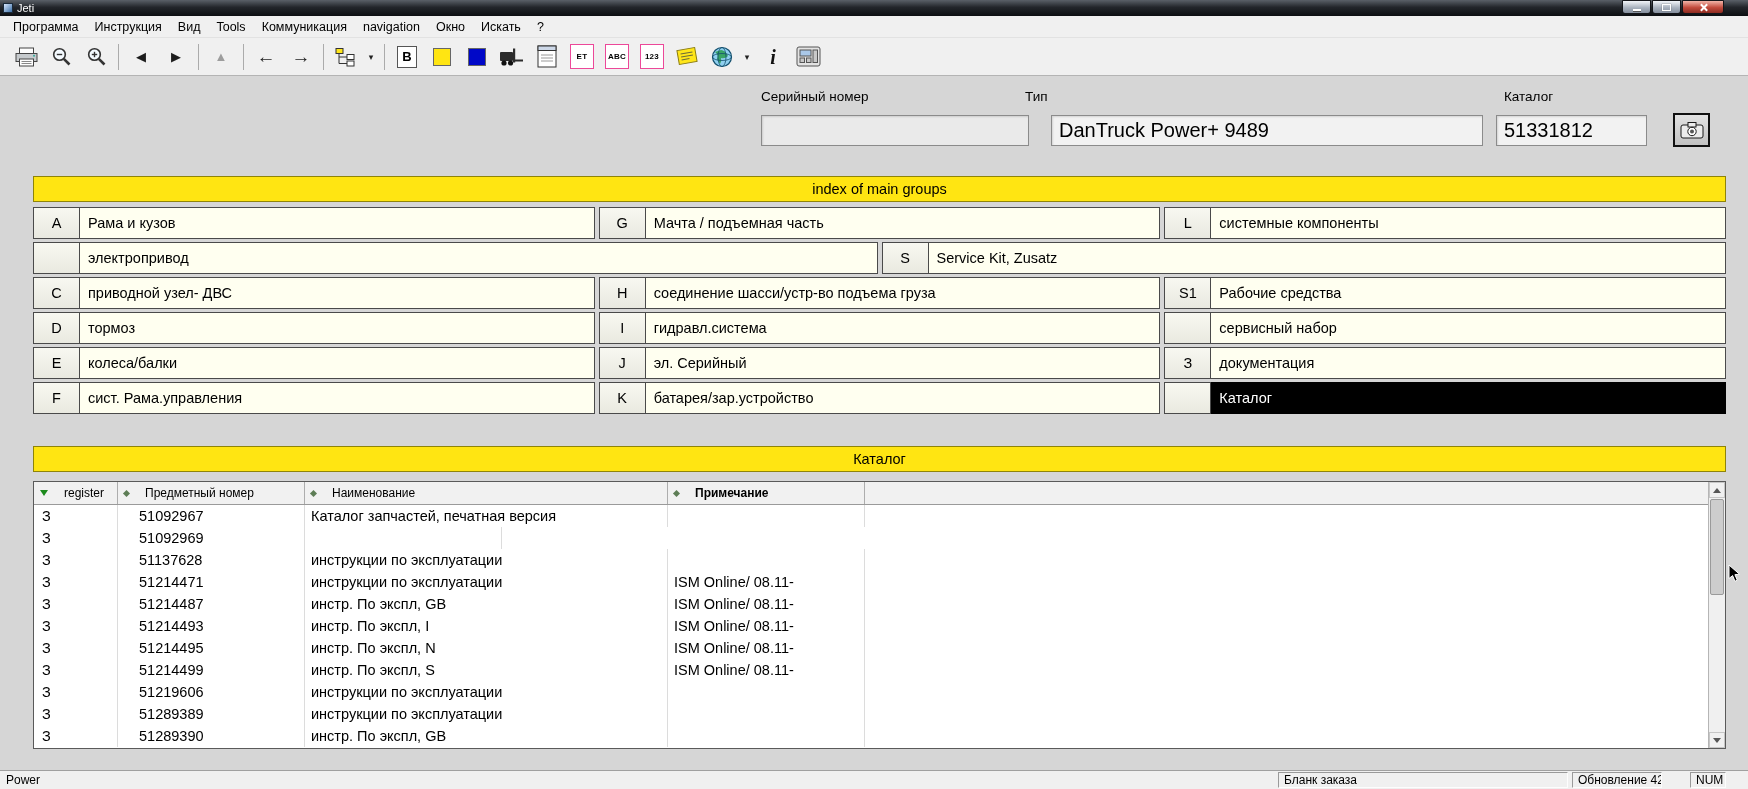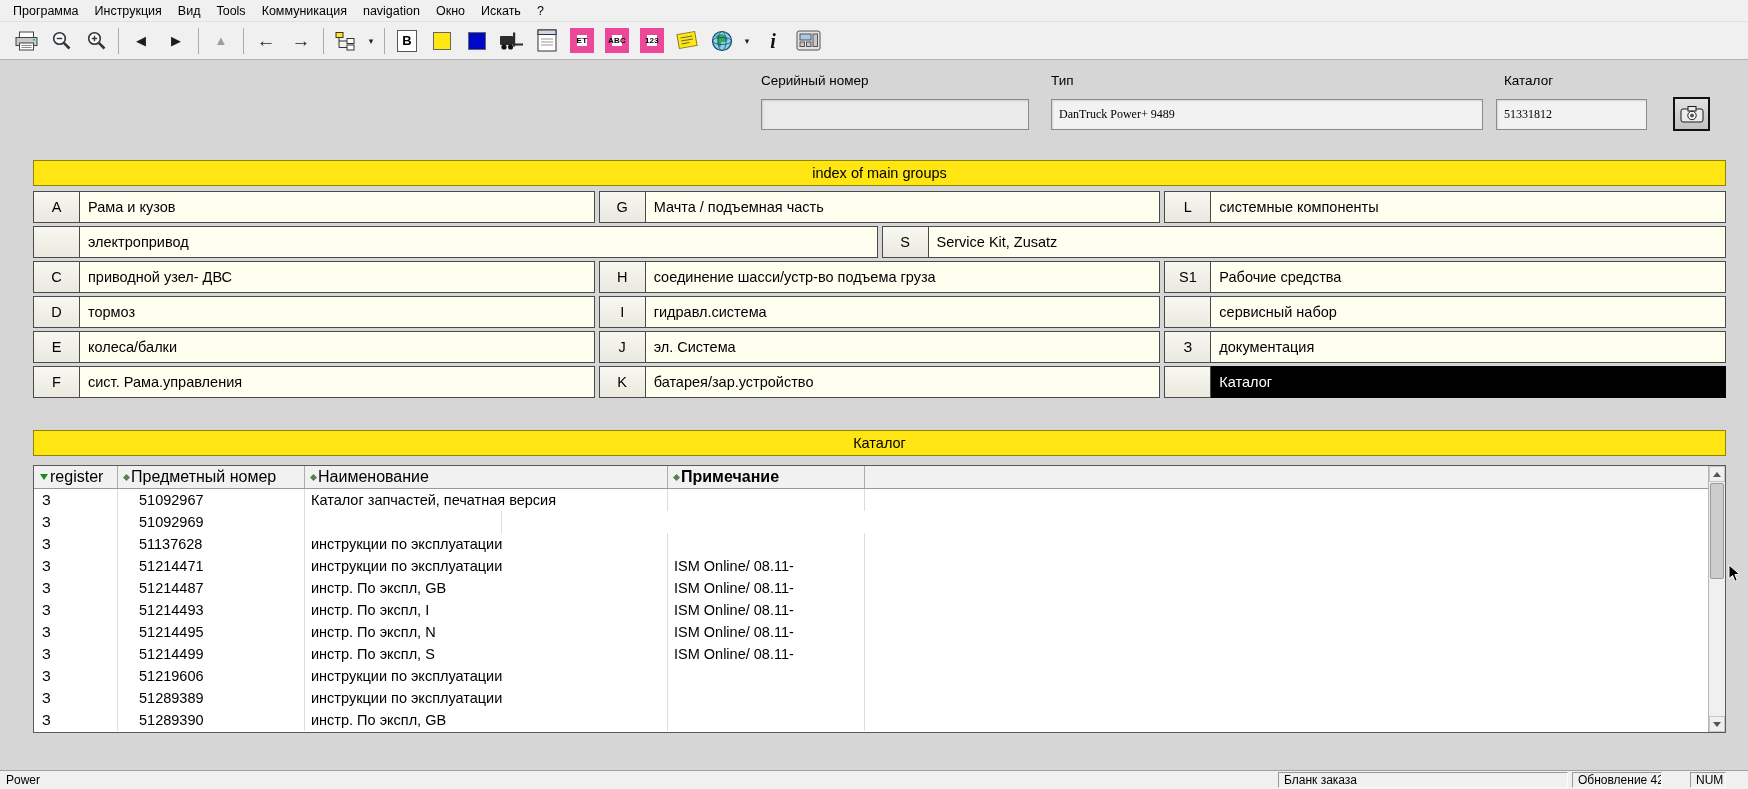--- a/index.html
+++ b/index.html
@@ -31,30 +31,30 @@
   .tb-btn.disabled .tri{color:#9d9d9d;}
   .tb-sep{width:1px;height:26px;background:#ababab;margin:0 6px 0 3px;flex:none;}
   .tb-caret{font-size:9px;color:#222;width:12px;margin-right:4px;flex:none;text-align:center;}
   .icon-wrap{display:flex;align-items:center;justify-content:center;}
   .tri{font-size:13px;color:#1c1c1c;line-height:1;}
   .arr{font-size:19px;font-weight:bold;color:#1c1c1c;line-height:1;}
   .bchip{width:20px;height:22px;border:1px solid #555;background:#fff;display:flex;align-items:center;justify-content:center;font-weight:bold;font-size:13px;}
   .sq{width:18px;height:18px;border:1px solid #666;display:block;}
   .sq-y{background:var(--accent-yellow,#ffe512);}
   .sq-b{background:#0008c8;}
-  .doc-chip{width:24px;height:25px;border:7px solid #ec4899;background:#fff;display:flex;align-items:center;justify-content:center;font-size:8px;font-weight:bold;letter-spacing:.3px;}
+  .doc-chip{width:24px;height:25px;border:1px solid #ec4899;background:#fff;display:flex;align-items:center;justify-content:center;font-size:8px;font-weight:bold;letter-spacing:.3px;}
   .info-i{font-family:"Liberation Serif",serif;font-size:20px;font-weight:bold;font-style:italic;color:#101010;line-height:1;}
 
   
   .form-area{height:100px;position:relative;}
   .field-label{position:absolute;top:13px;font-size:13.5px;}
   .lbl-serial{left:761px;}
-  .lbl-type{left:1051px;}
+  .lbl-type{left:1025px;}
   .lbl-catalog{left:1504px;}
-  .field-input{position:absolute;top:39px;height:31px;border:1px solid #8b8b8b;background:#f2f2f2;font-family:Liberation Serif, serif;font-size:12px;padding:0 7px;box-shadow:inset 1px 1px 2px rgba(0,0,0,.13);}
+  .field-input{position:absolute;top:39px;height:31px;border:1px solid #8b8b8b;background:#f2f2f2;font-family:Liberation Sans, sans-serif;font-size:20px;padding:0 7px;box-shadow:inset 1px 1px 2px rgba(0,0,0,.13);}
   .input-serial{left:761px;width:268px;background:#eaeaea;}
   .input-type{left:1051px;width:432px;}
   .input-catalog{left:1496px;width:151px;}
   .camera-btn{position:absolute;left:1673px;top:37px;width:37px;height:34px;background:linear-gradient(#e2e2e2,#c2c2c2);border:2px solid #111;display:flex;align-items:center;justify-content:center;}
 
   
   .ybar{margin-left:33px;width:1693px;height:26px;background:var(--accent-yellow,#ffe512);border:1px solid #8f8408;text-align:center;font-size:14.5px;line-height:24px;}
   .ybar-catalog{margin-top:32px;}
 
   
@@ -62,21 +62,21 @@
   .grow{display:flex;height:32px;margin-bottom:3px;}
   .gpair{flex:1;display:flex;margin-right:4px;min-width:0;}
   .gpair:last-child{margin-right:0;}
   .gcode{width:47px;flex:none;background:linear-gradient(#f8f8f1,#e9e9e0);border:1px solid #4a4a4a;display:flex;align-items:center;justify-content:center;font-size:14.5px;}
   .gname{flex:1;background:var(--ivory-cell,#fffff0);border:1px solid #4a4a4a;border-left:none;display:flex;align-items:center;padding-left:8px;font-size:14.5px;white-space:nowrap;overflow:hidden;}
   .gname.selected{background:var(--selection-bg,#000);color:var(--selection-text,#fff);border-color:#000;}
 
   
   .table-wrap{position:relative;margin:9px 0 0 33px;width:1693px;height:268px;background:#fff;border:1px solid #5a5a5a;}
   .thead{display:flex;height:23px;background:#f1f1f1;border-bottom:1px solid #9a9a9a;padding-right:17px;}
-  .th{display:flex;align-items:center;font-size:16px;border-right:1px solid #adadad;padding-left:6px;gap:2px;white-space:nowrap;overflow:hidden;}
+  .th{display:flex;align-items:center;font-size:12px;border-right:1px solid #adadad;padding-left:6px;gap:16px;white-space:nowrap;overflow:hidden;}
   .th0{width:84px;}.th1{width:187px;}.th2{width:363px;}.th3{width:197px;font-weight:bold;}
   .th-fill{flex:1;border-right:none;}
   .sort-ind{width:0;height:0;border-left:4px solid transparent;border-right:4px solid transparent;border-top:6px solid #1c8a1c;flex:none;}
   .diamond{width:5px;height:5px;background:#5d7d55;transform:rotate(45deg);flex:none;}
   .tr{display:flex;height:22px;padding-right:17px;}
   .td{font-size:14.5px;display:flex;align-items:center;border-right:1px solid #dcdcdc;white-space:nowrap;overflow:hidden;}
   .td0{width:84px;padding-left:8px;}
   .td1{width:187px;padding-left:21px;}
   .td2{width:363px;padding-left:6px;}
   .td3{width:197px;padding-left:6px;}
@@ -99,20 +99,35 @@
   .seg-num{width:36px;text-align:center;margin-right:22px;}
 
   
   .cursor{position:absolute;left:1728px;top:564px;pointer-events:none;}
 </style>
 <title>Jeti</title></head>
 <body>
 
 <div class="app">
 
+  <div class="titlebar">
+    <span class="app-icon"></span>
+    <span class="title-text">Jeti</span>
+    <div class="win-controls">
+      <div class="wbtn wbtn-min">
+          <span class="glyph-min"></span>
+        </div>
+      <div class="wbtn wbtn-max">
+          <span class="glyph-max"></span>
+        </div>
+      <div class="wbtn wbtn-close">
+          <span class="glyph-close"></span>
+        </div>
+    </div>
+  </div>
 
   <div class="menubar" id="menubar">
       <span class="menu-item">Программа</span>
       <span class="menu-item">Инструкция</span>
       <span class="menu-item">Вид</span>
       <span class="menu-item">Tools</span>
       <span class="menu-item">Коммуникация</span>
       <span class="menu-item">navigation</span>
       <span class="menu-item">Окно</span>
       <span class="menu-item">Искать</span>
@@ -360,21 +375,21 @@
           <div class="gname">сервисный набор</div>
         </div>
       </div>
       <div class="grow">
         <div class="gpair">
           <div class="gcode">E</div>
           <div class="gname">колеса/балки</div>
         </div>
         <div class="gpair">
           <div class="gcode">J</div>
-          <div class="gname">эл. Система</div>
+          <div class="gname">эл. Серийный</div>
         </div>
         <div class="gpair">
           <div class="gcode">З</div>
           <div class="gname">документация</div>
         </div>
       </div>
       <div class="grow">
         <div class="gpair">
           <div class="gcode">F</div>
           <div class="gname">сист. Рама.управления</div>

